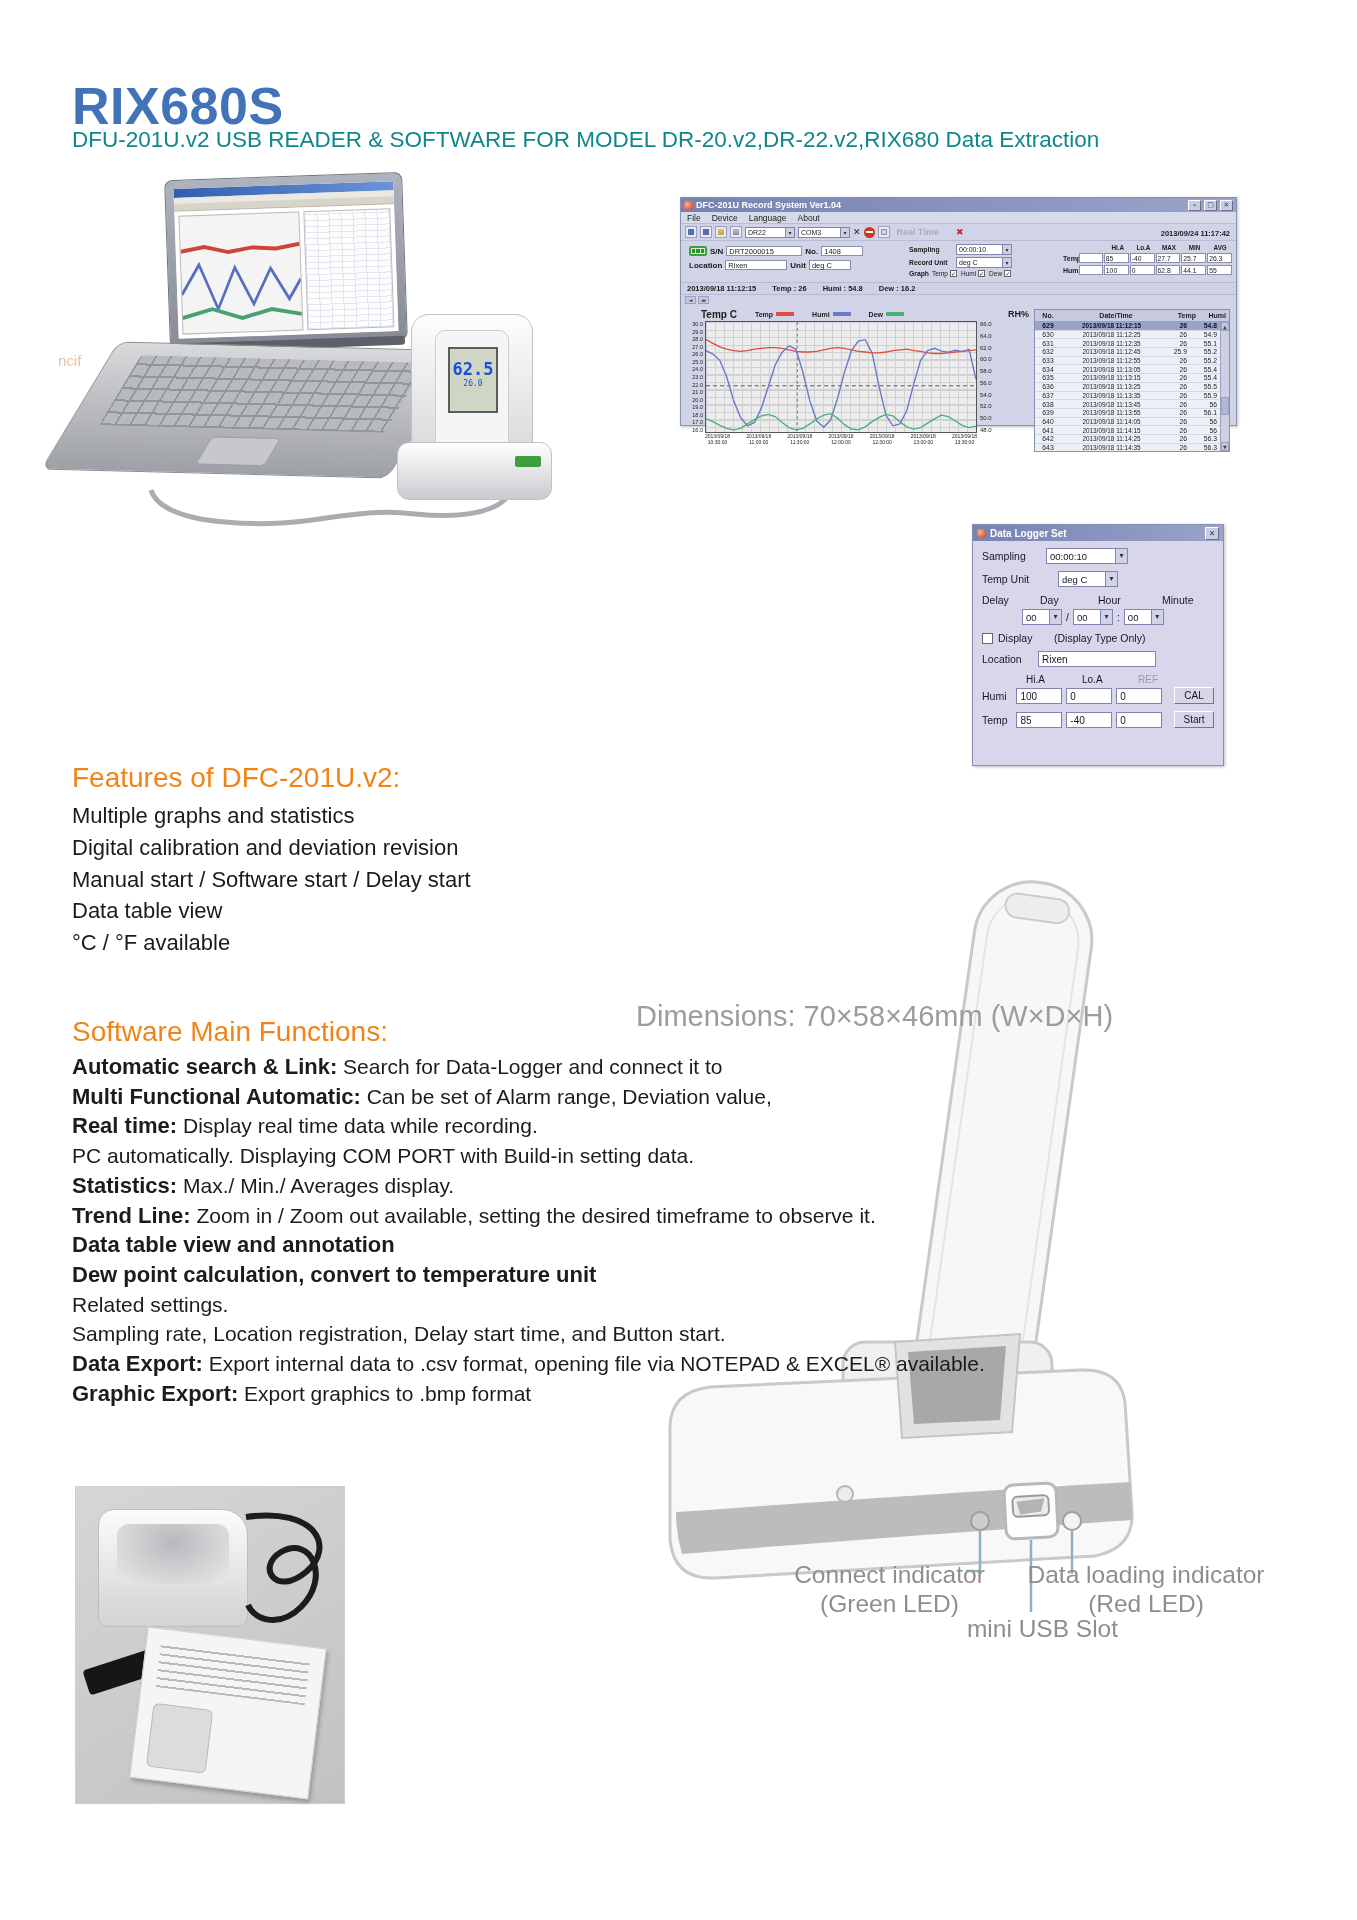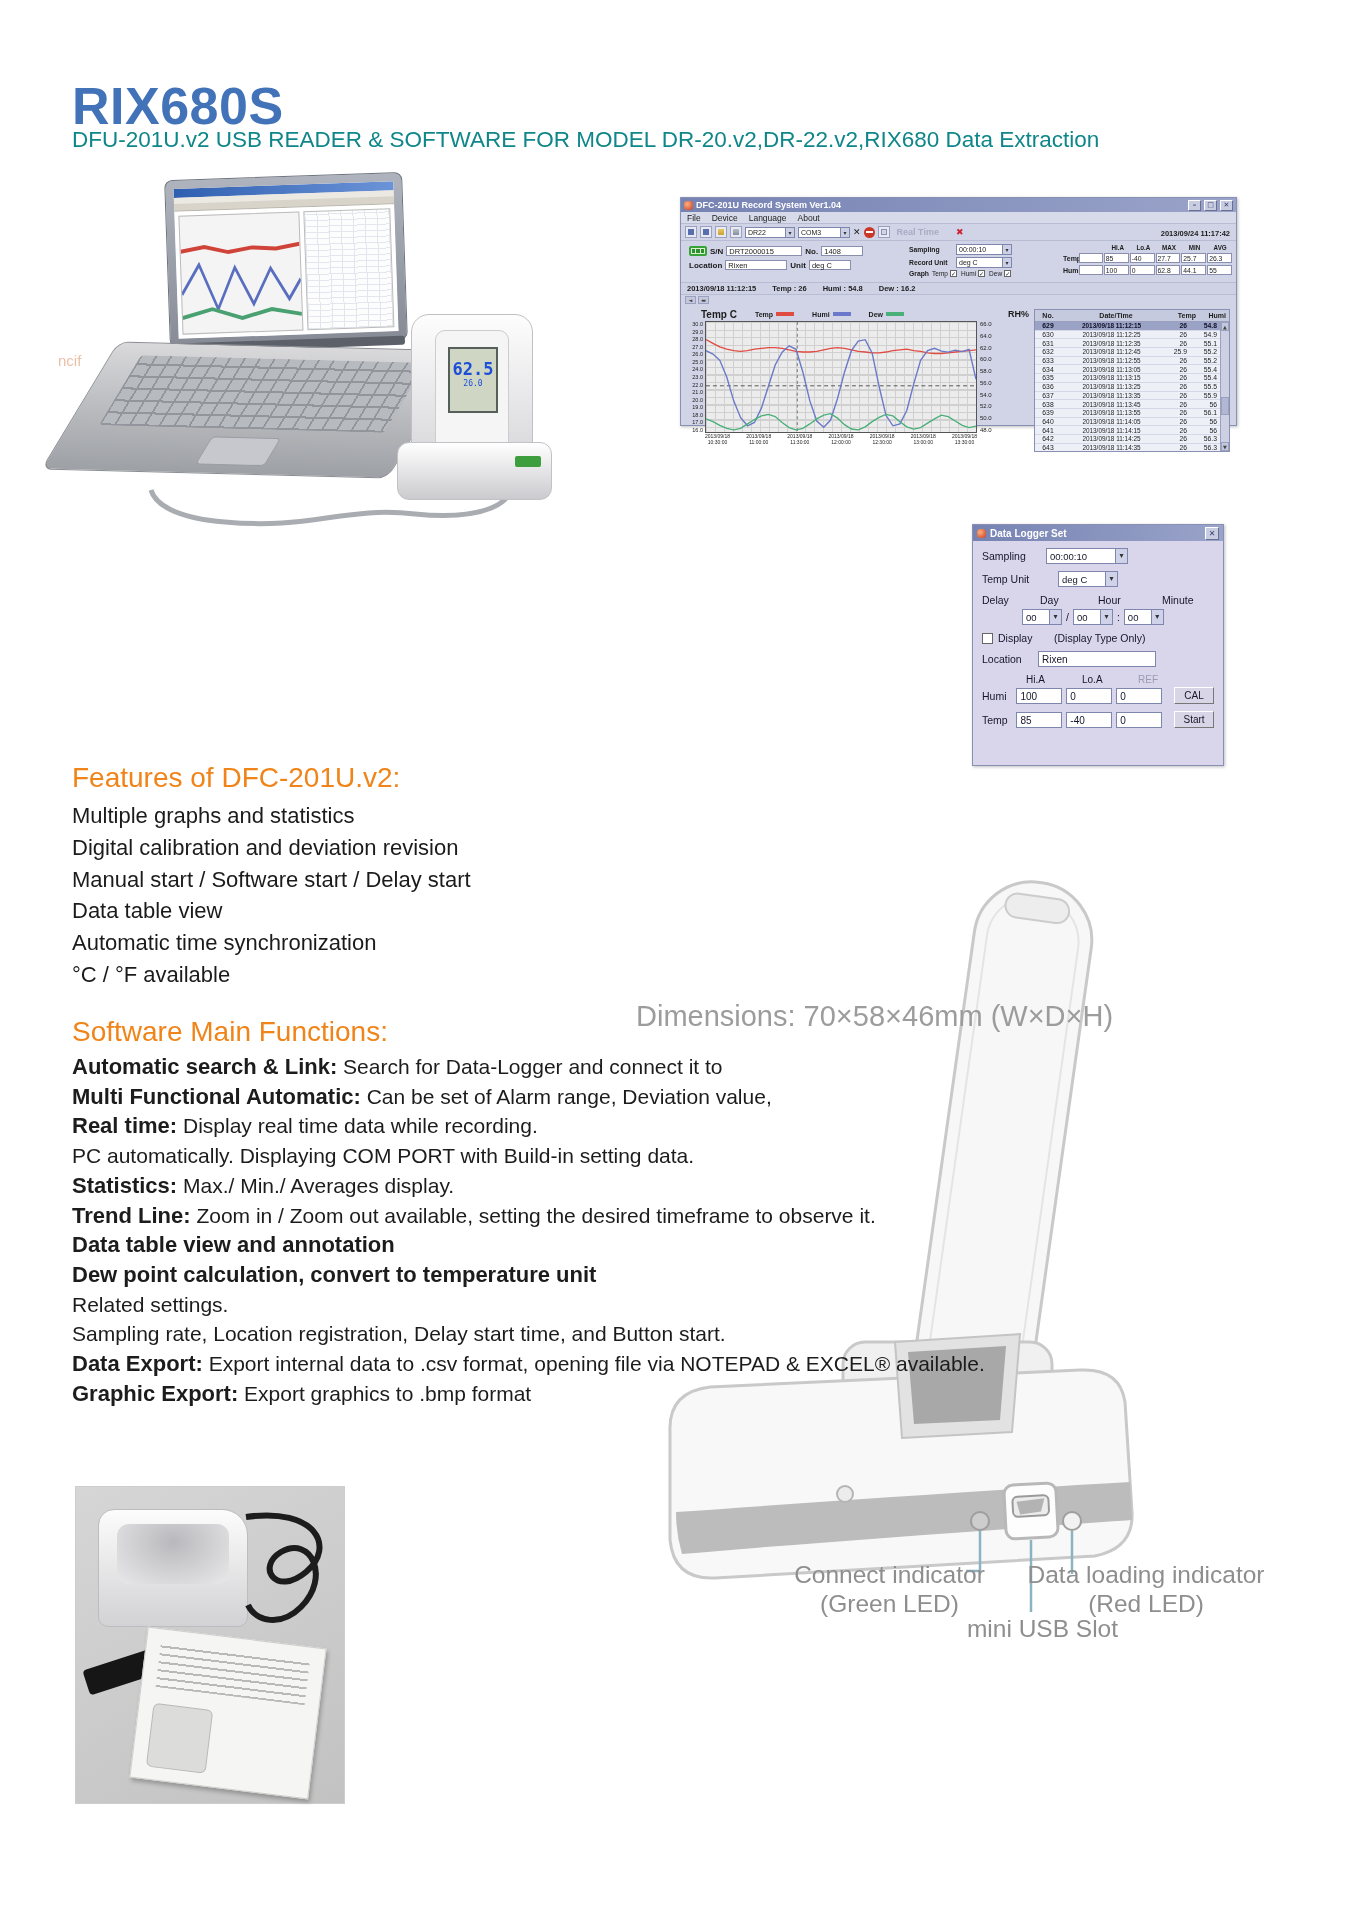--- a/index.html
+++ b/index.html
@@ -622,21 +622,20 @@
   </div>
 </div>
 
 <div class="abs" id="features-head">Features of DFC-201U.v2:</div>
 <div class="abs" id="features-list">
 
 <div>Multiple graphs and statistics</div>
     <div>Digital calibration and deviation revision</div>
     <div>Manual start / Software start / Delay start</div>
     <div>Data table view</div>
-    <div>Automatic time synchronization</div>
     <div>°C / °F available</div>
   </div>
 
 <div class="abs" id="fn-head">Software Main Functions:</div>
 <div class="abs" id="dimensions">Dimensions: 70×58×46mm (W×D×H)</div>
 <div class="abs" id="fn-lines">
 
 <div class="fn-line"><b>Automatic search &amp; Link:</b><span> Search for Data-Logger and connect it to</span></div>
     <div class="fn-line"><b>Multi Functional Automatic:</b><span> Can be set of Alarm range, Deviation value,</span></div>
     <div class="fn-line"><b>Real time:</b><span> Display real time data while recording.</span></div>

